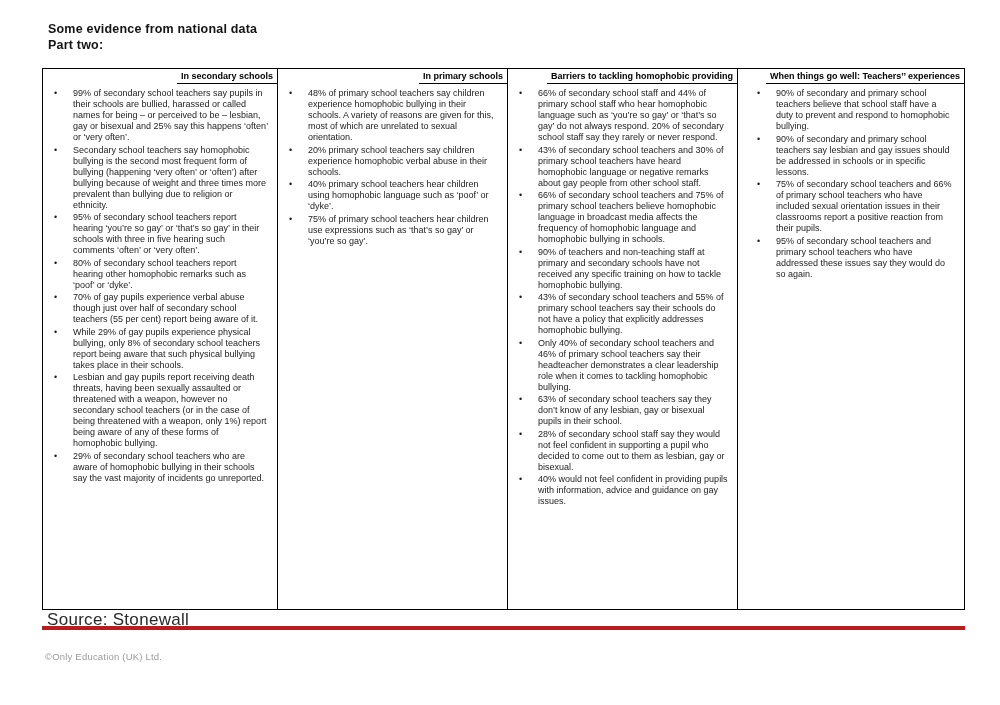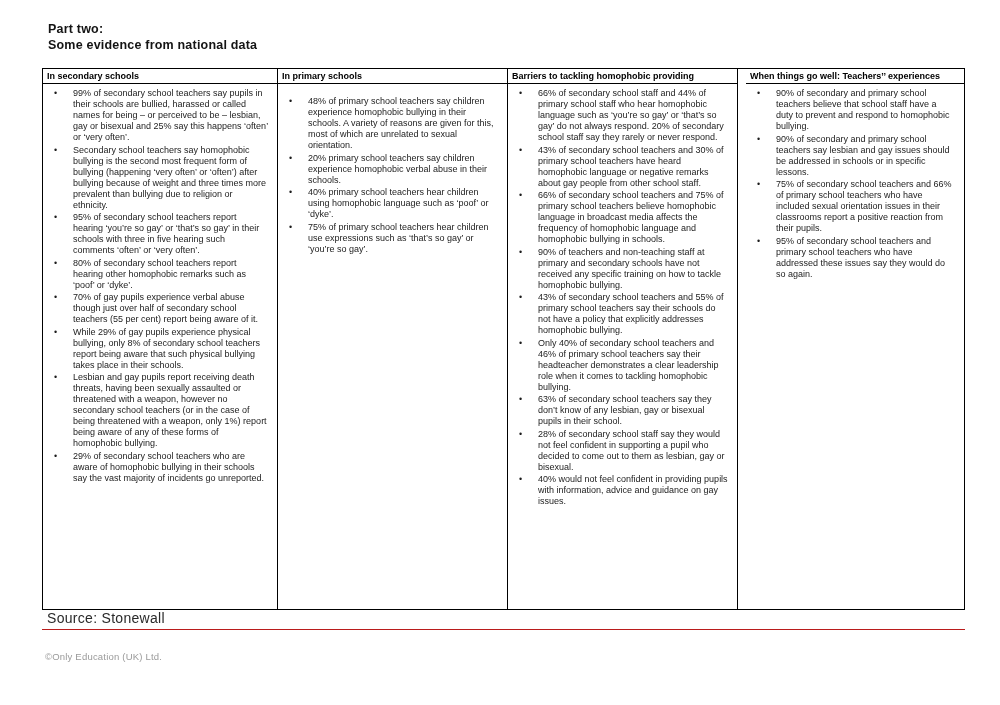--- a/index.html
+++ b/index.html
@@ -38,23 +38,24 @@
     box-sizing: border-box;
     display: flex;
     background: #fff;
   }
   .col {
     box-sizing: border-box;
     border-right: 1px solid #000;
     display: flex;
     flex-direction: column;
     overflow: hidden;
+    align-items: flex-end;
   }
   .col:nth-child(1) { width: 235px; }
-  .col:nth-child(2) { width: 230px; gap: 8px; }
+  .col:nth-child(2) { width: 230px; }
   .col:nth-child(3) { width: 230px; }
   .col:nth-child(4) { flex: 1; border-right: none; margin-left: 8px; }
   .col-header {
     font-weight: bold;
     font-size: 9px;
     line-height: 11px;
     padding: 2px 4px 1px 4px;
     border-bottom: 1.5px solid #000;
     color: #000;
     white-space: nowrap;
@@ -77,44 +78,44 @@
     left: 11px;
     top: 0;
     font-size: 9px;
   }
   .source-line {
     position: absolute;
     left: 42px;
     top: 610px;
     width: 923px;
     height: 20px;
-    font-size: 14px;
+    font-size: 17px;
     color: #2a2a2a;
     letter-spacing: 0.3px;
     padding-left: 5px;
     box-sizing: border-box;
-    border-bottom: 1px solid #b91c1c;
+    border-bottom: 4px solid #b91c1c;
   }
   .footer-copyright {
     position: absolute;
     left: 45px;
     top: 651px;
     font-size: 9.5px;
     color: #9a9a9a;
     letter-spacing: 0.2px;
   }
 </style>
 </head>
 <body>
 
 <div class="page">
 
   <div class="title-block">
+    <div class="title-line">Some evidence from national data</div>
     <div class="title-line">Part two:</div>
-    <div class="title-line">Some evidence from national data</div>
   </div>
 
   <div class="evidence-table">
       <div class="col">
         <div class="col-header">In secondary schools</div>
         <ul class="bullets">
           <li>99% of secondary school teachers say pupils in their schools are bullied, harassed or called names for being – or perceived to be – lesbian, gay or bisexual and 25% say this happens ‘often’ or ‘very often’.</li>
           <li>Secondary school teachers say homophobic bullying is the second most frequent form of bullying (happening ‘very often’ or ‘often’) after bullying because of weight and three times more prevalent than bullying due to religion or ethnicity.</li>
           <li>95% of secondary school teachers report hearing ‘you’re so gay’ or ‘that’s so gay’ in their schools with three in five hearing such comments ‘often’ or ‘very often’.</li>
           <li>80% of secondary school teachers report hearing other homophobic remarks such as ‘poof’ or ‘dyke’.</li>

